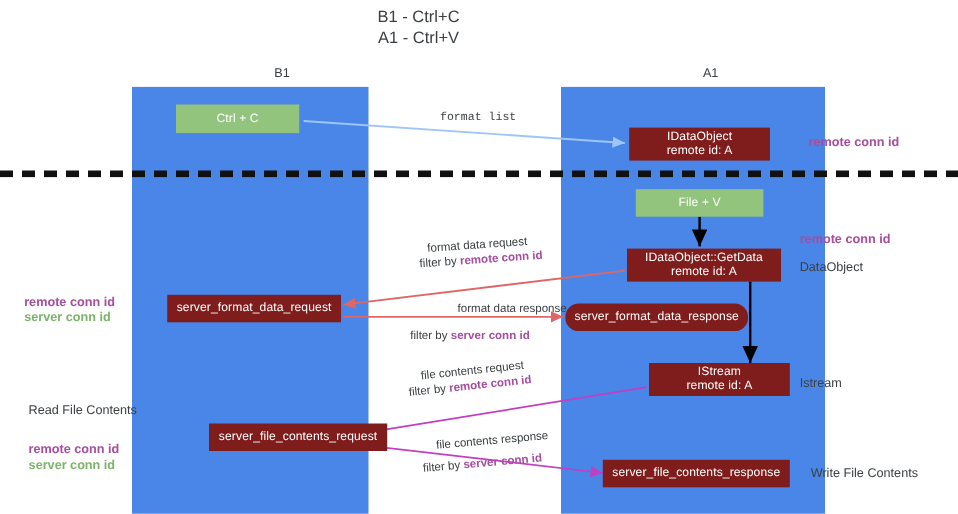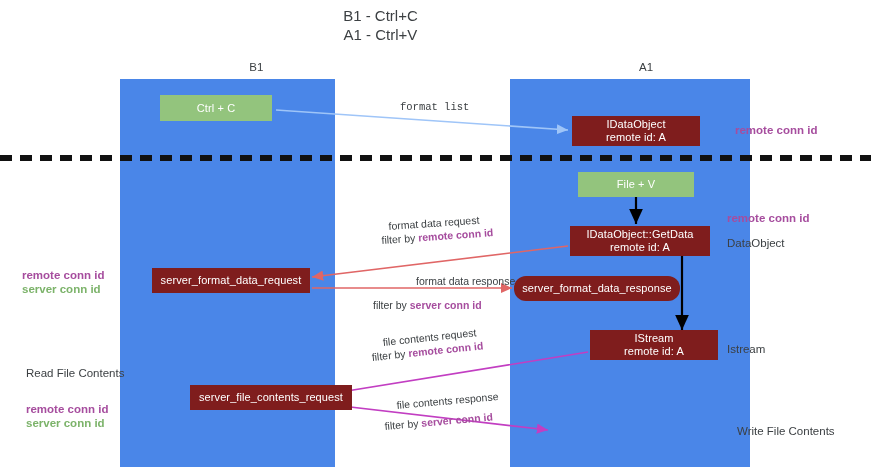--- a/index.html
+++ b/index.html
@@ -188,20 +188,23 @@
 
   <div class="node orange" style="left:590px; top:330px; width:128px; height:30px;">
     <span>IStream</span>
     <span class="l2">remote id: A</span>
   </div>
 
   <div class="node orange" style="left:150px; top:385px; width:162px; height:25px;margin-left:40px;">
     <span>server_file_contents_request</span>
   </div>
 
+  <div class="node orange" style="left:548px; top:418px; width:170px; height:25px;">
+    <span>server_file_contents_response</span>
+  </div>
 
   <div class="abs edge-label" style="left:400px; top:100px;font-family:Liberation Mono, monospace;">format list</div>
 
   <div class="abs edge-label rot" style="left:388px; top:219px; transform:rotate(-4deg);">format data request</div>
   <div class="abs edge-label rot" style="left:381px; top:233px; transform:rotate(-4deg);"><span>filter by </span><b class="purple">remote conn id</b></div>
 
   <div class="abs edge-label" style="left:372px; top:274px;margin-left:44px;">format data response</div>
   <div class="abs edge-label" style="left:373px; top:298px;"><span>filter by </span><b class="purple">server conn id</b></div>
 
   <div class="abs edge-label rot" style="left:382px; top:335px; transform:rotate(-6deg);">file contents request</div>

